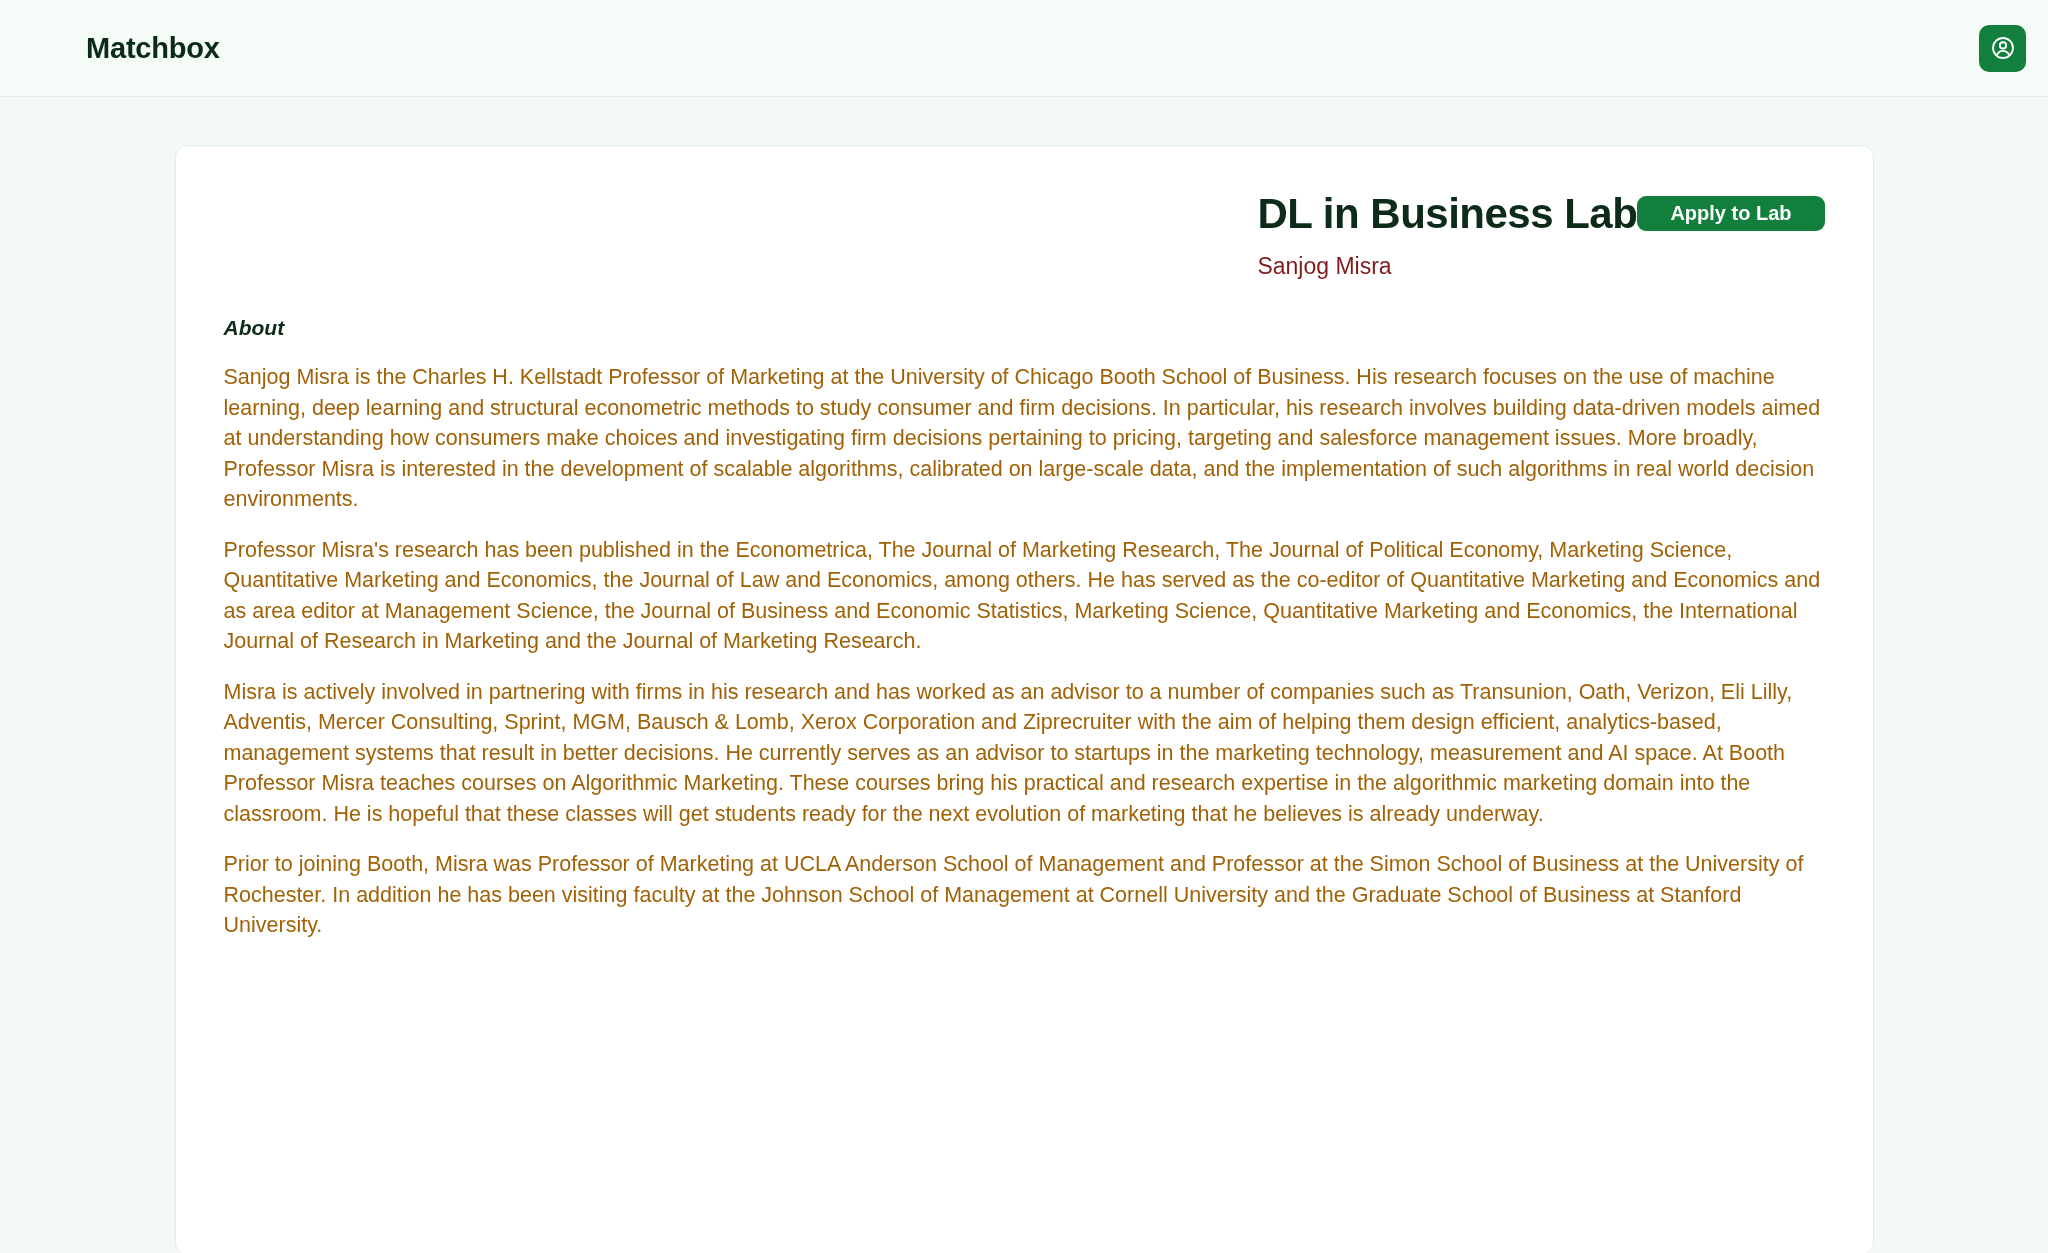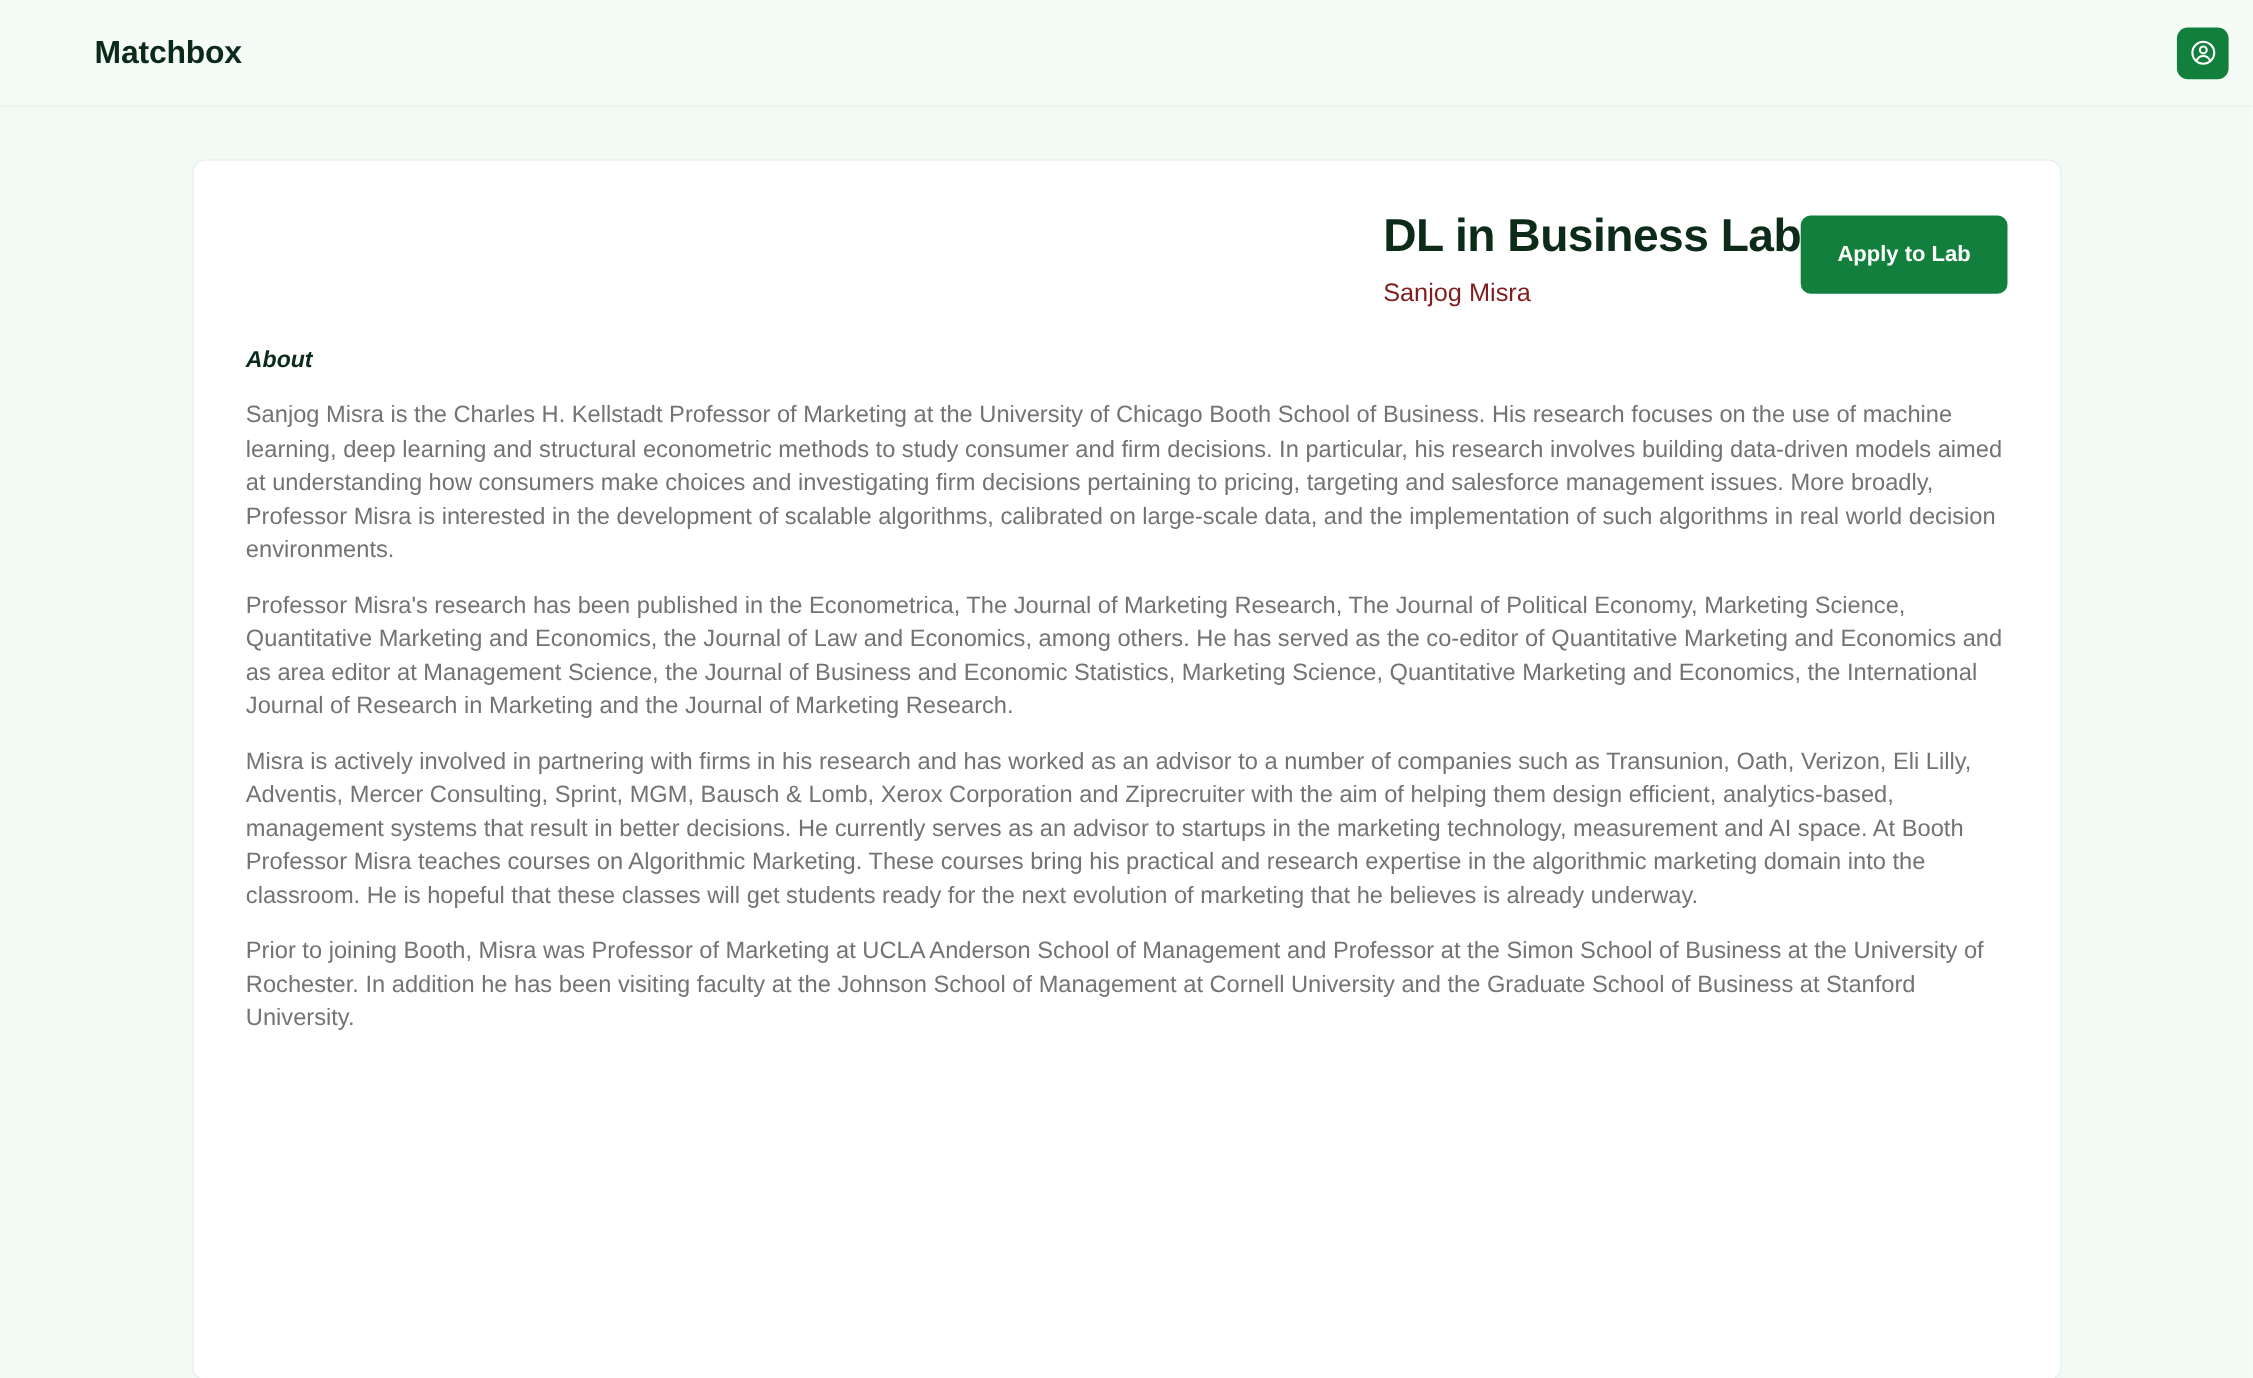--- a/index.html
+++ b/index.html
@@ -78,38 +78,38 @@
     color: #7f1d1d;
     margin-top: 16px;
   }
   .apply-button {
     background: #12803c;
     color: #ffffff;
     border: none;
     border-radius: 9px;
     font-size: 20px;
     font-weight: bold;
-    padding: 24px 33px;
+    padding: 6px 33px;
     cursor: pointer;
     white-space: nowrap;
     margin-top: 6px;
   }
 
   .section-heading {
     font-size: 21px;
     font-weight: bold;
     color: #0d2b19;
     margin-top: 36px;
     margin-bottom: 0;
     font-style: italic;
   }
   .about-body p {
     font-size: 21.5px;
     line-height: 1.42;
-    color: #737373;
+    color: #a16207;
     margin: 22px 0 0 0;
   }
   .about-body p + p {
     margin-top: 20px;
   }
 </style>
 </head>
 <body>
 
 <div class="navbar">

